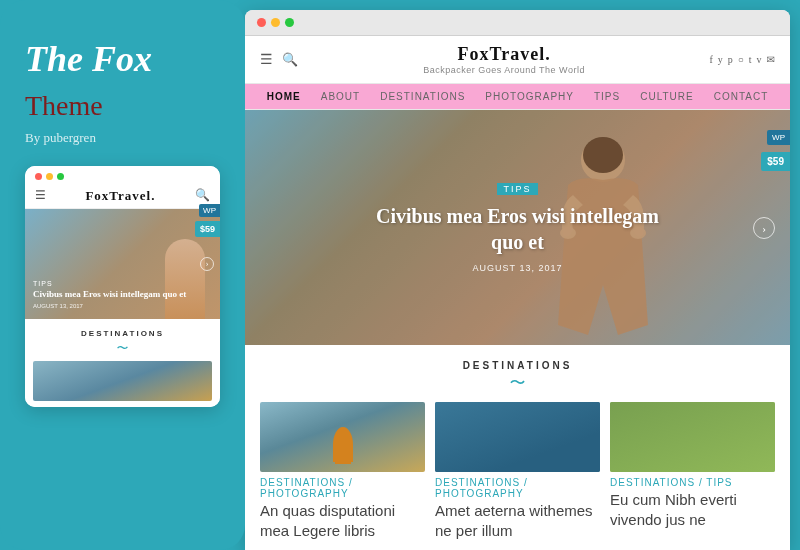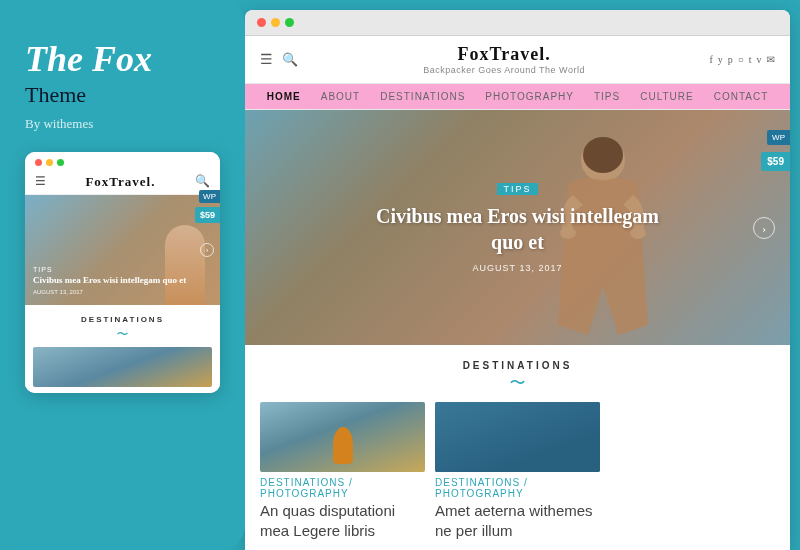--- a/index.html
+++ b/index.html
@@ -28,24 +28,24 @@
     .theme-title {
       font-size: 36px;
       font-weight: 900;
       color: #fff;
       line-height: 1.1;
       font-style: italic;
       font-family: 'Georgia', serif;
     }
 
     .theme-subtitle {
-      font-size: 22px;
+      font-size: 28px;
       font-weight: 400;
-      color: #0f172a;
-      margin-top: 2px;
+      color: #7f1d1d;
+      margin-top: 10px;
       margin-bottom: 8px;
       font-family: 'Georgia', serif;
     }
 
     .theme-by {
       font-size: 13px;
       color: rgba(255,255,255,0.8);
       margin-bottom: 20px;
     }
 
@@ -508,21 +508,21 @@
       width: 130px;
       height: 220px;
     }
   </style>
 </head>
 <body>
 
 <div class="left-panel">
   <h1 class="theme-title">The Fox</h1>
   <div class="theme-subtitle">Theme</div>
-  <div class="theme-by">By withemes</div>
+  <div class="theme-by">By pubergren</div>
 
   <div class="mobile-preview">
     <div class="mobile-preview-header">
       <span class="dot"></span>
       <span class="dot"></span>
       <span class="dot"></span>
     </div>
     <div class="mobile-nav-bar">
       <span style="font-size:12px;color:#555;">☰</span>
       <span class="mobile-logo">FoxTravel.</span>
@@ -635,16 +635,23 @@
         </div>
 
         <div class="dest-card">
           <div class="dest-img dest-img-2">
             <div style="position:absolute;inset:0;background:linear-gradient(160deg,#3a7898 0%,#286080 70%);"></div>
           </div>
           <div class="dest-card-tag">DESTINATIONS / PHOTOGRAPHY</div>
           <div class="dest-card-text">Amet aeterna withemes ne per illum</div>
         </div>
 
+        <div class="dest-card">
+          <div class="dest-img dest-img-3">
+            <div style="position:absolute;inset:0;background:linear-gradient(160deg,#78a050 0%,#90b858 100%);"></div>
+          </div>
+          <div class="dest-card-tag">DESTINATIONS / TIPS</div>
+          <div class="dest-card-text">Eu cum Nibh everti vivendo jus ne</div>
+        </div>
       </div>
     </div>
   </div>
 </div>
 
 </body></html>

